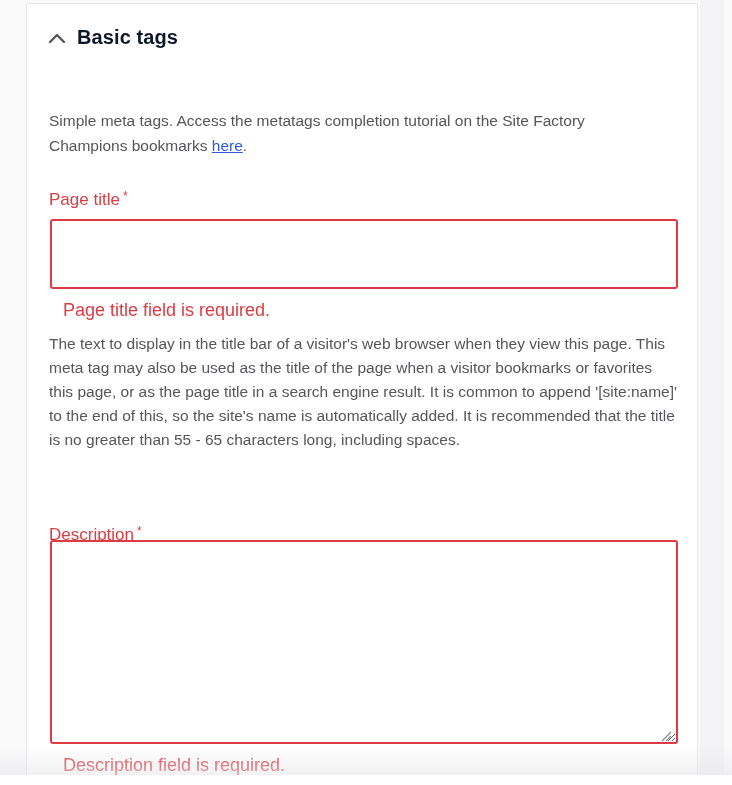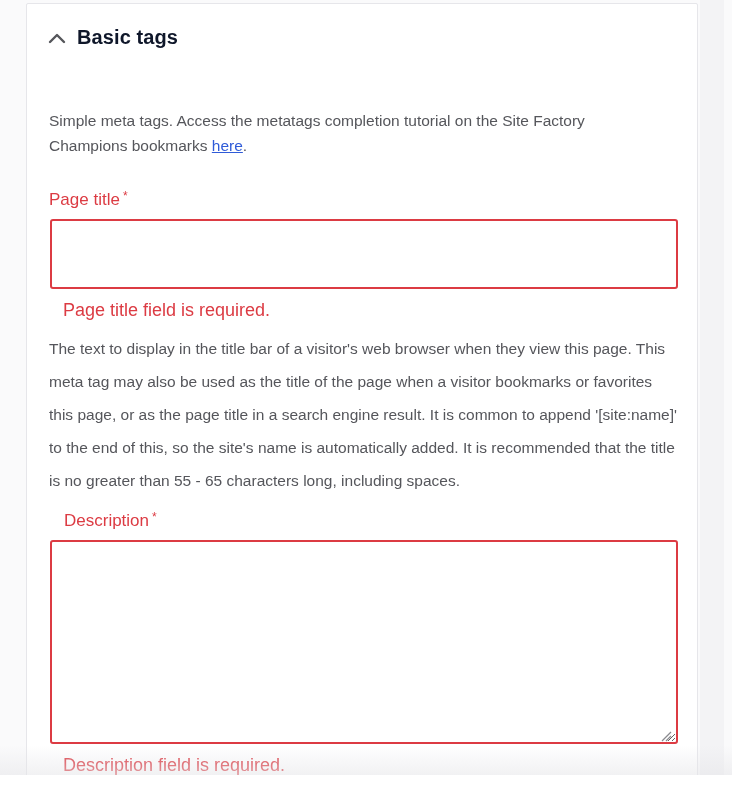--- a/index.html
+++ b/index.html
@@ -106,21 +106,21 @@
     left: 36px;
     font-size: 18px;
     color: #dc3b43;
   }
   .help {
     position: absolute;
     left: 22px;
     top: 328px;
     width: 630px;
     font-size: 15.5px;
-    line-height: 33px;
+    line-height: 24px;
     color: #55565b;
   }
   .resize-grip {
     position: absolute;
     left: 633px;
     top: 724px;
     width: 12px;
     height: 12px;
   }
   .bottom-fade {
@@ -165,21 +165,21 @@
   <label class="label" style="top:185px;">
     <span>Page title</span><span class="req">*</span>
   </label>
 
   <input class="input" type="text" style="top: 215px; height: 70px;" value="">
 
   <div class="error" style="top:296px;">Page title field is required.</div>
 
   <div class="help">The text to display in the title bar of a visitor's web browser when they view this page. This meta tag may also be used as the title of the page when a visitor bookmarks or favorites this page, or as the page title in a search engine result. It is common to append '[site:name]' to the end of this, so the site's name is automatically added. It is recommended that the title is no greater than 55 - 65 characters long, including spaces.</div>
 
-  <label class="label" style="top:506px;margin-left:15px;">
+  <label class="label" style="top:520px;">
     <span>Description</span><span class="req">*</span>
   </label>
 
   <textarea class="input textarea" style="top: 536px; height: 204px;"></textarea>
 
   <span class="resize-grip">
     <svg width="12" height="12" viewBox="0 0 12 12">
       <line x1="2" y1="11" x2="11" y2="2" stroke="#8a8a8f" stroke-width="1.2"></line>
       <line x1="6" y1="11" x2="11" y2="6" stroke="#8a8a8f" stroke-width="1.2"></line>
     </svg>

